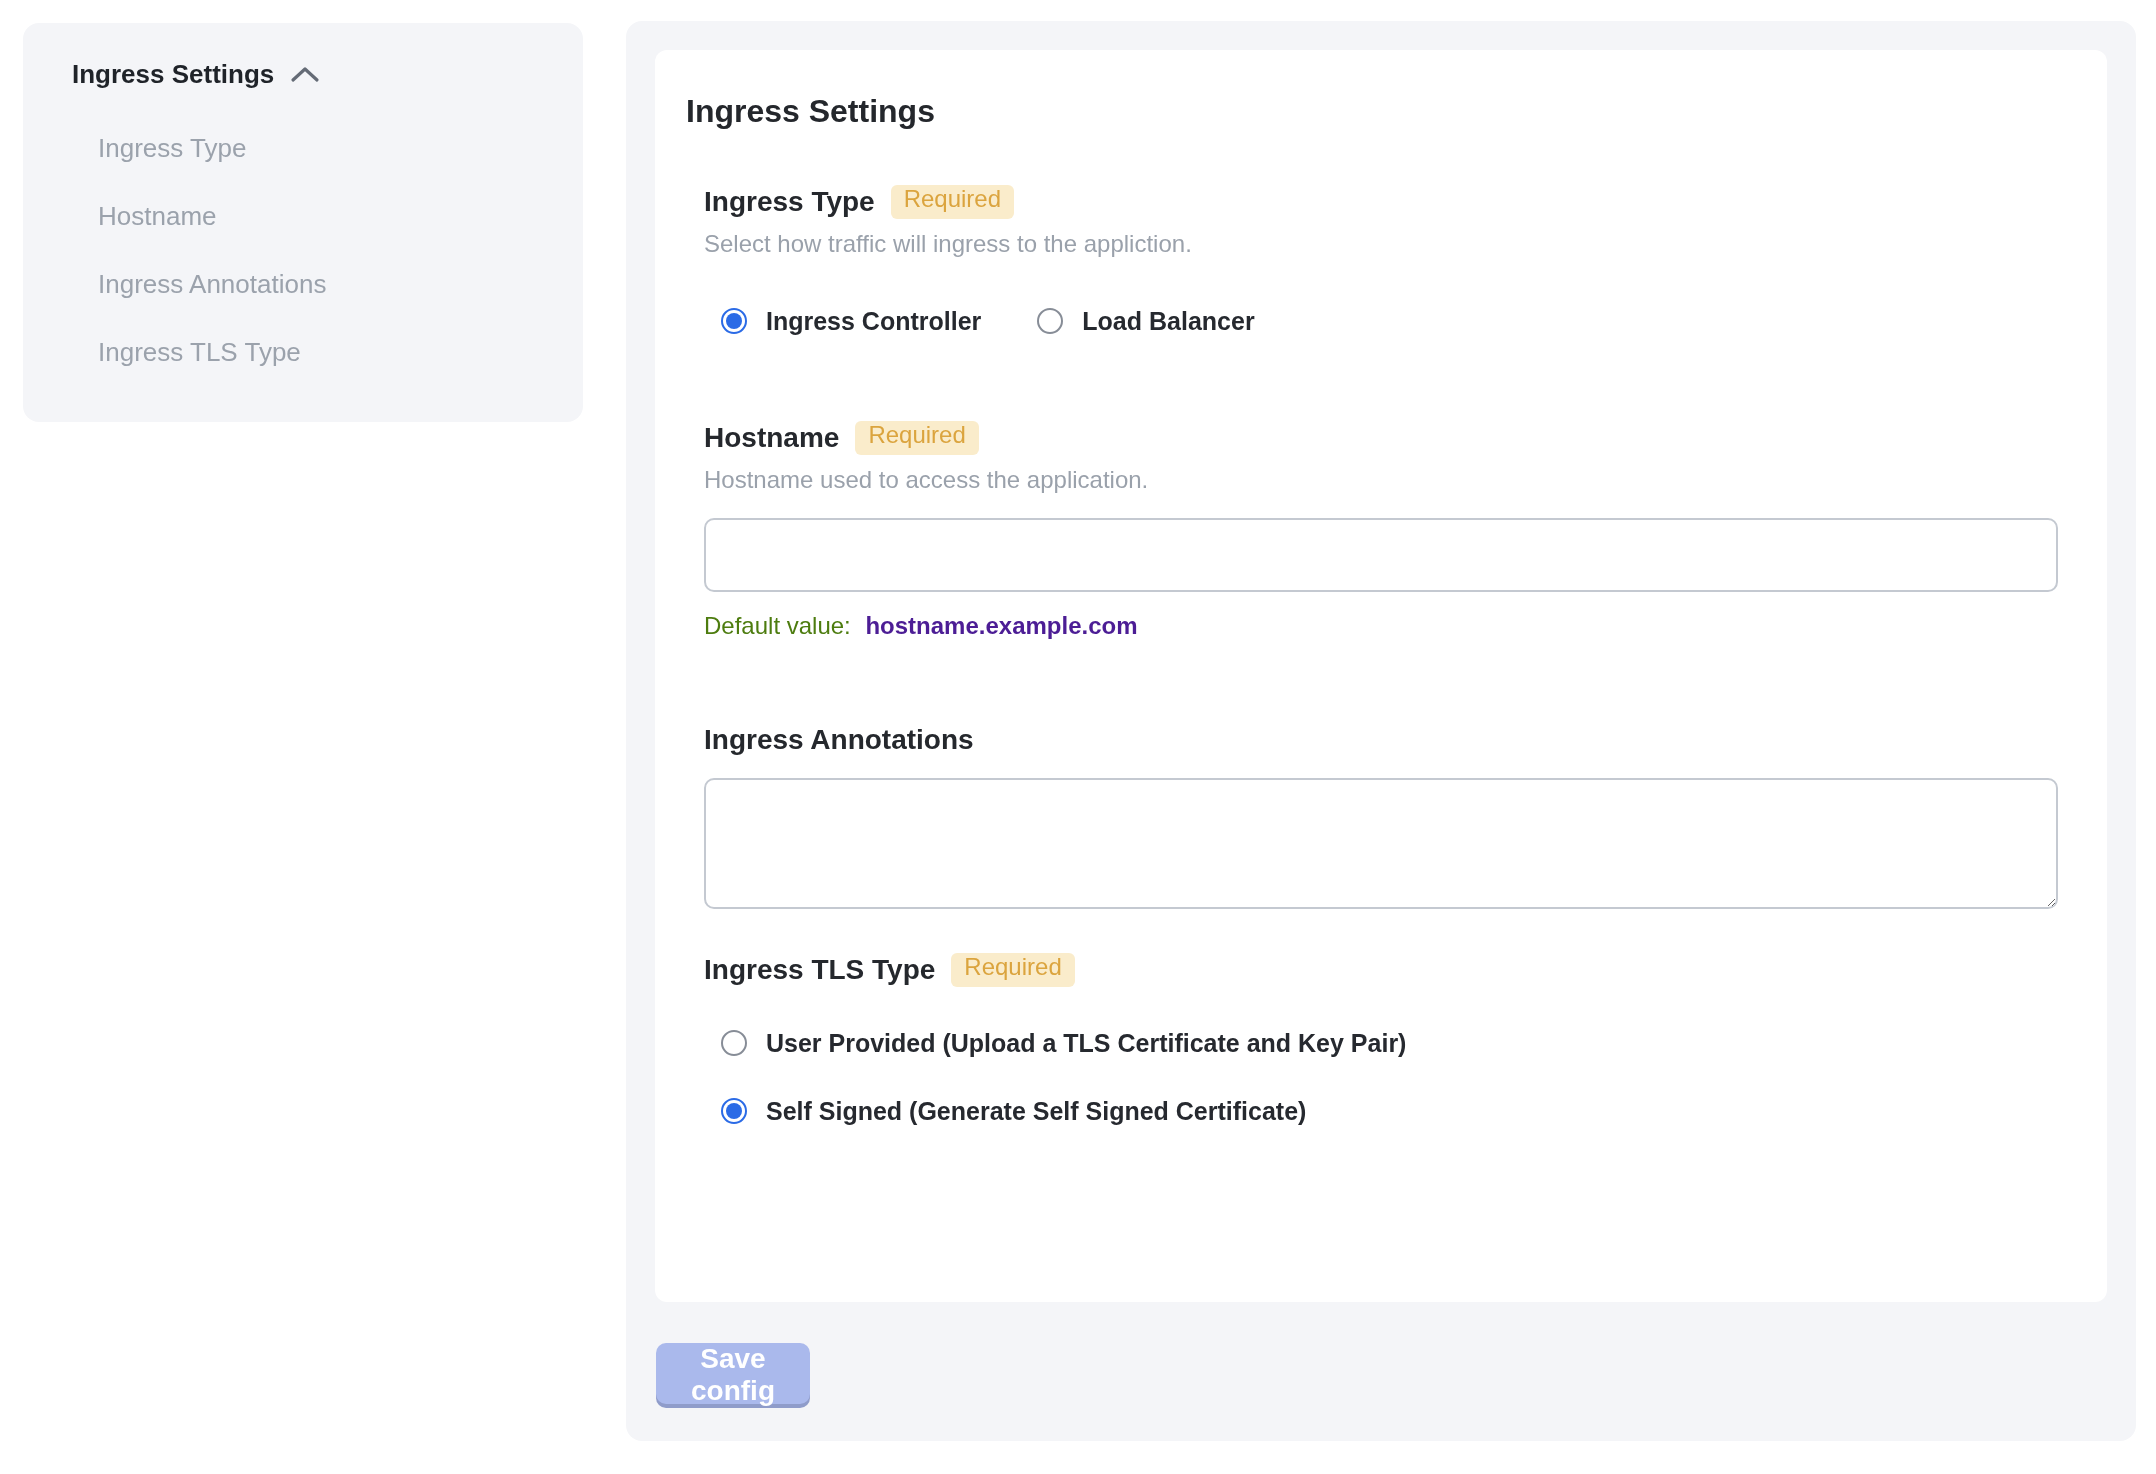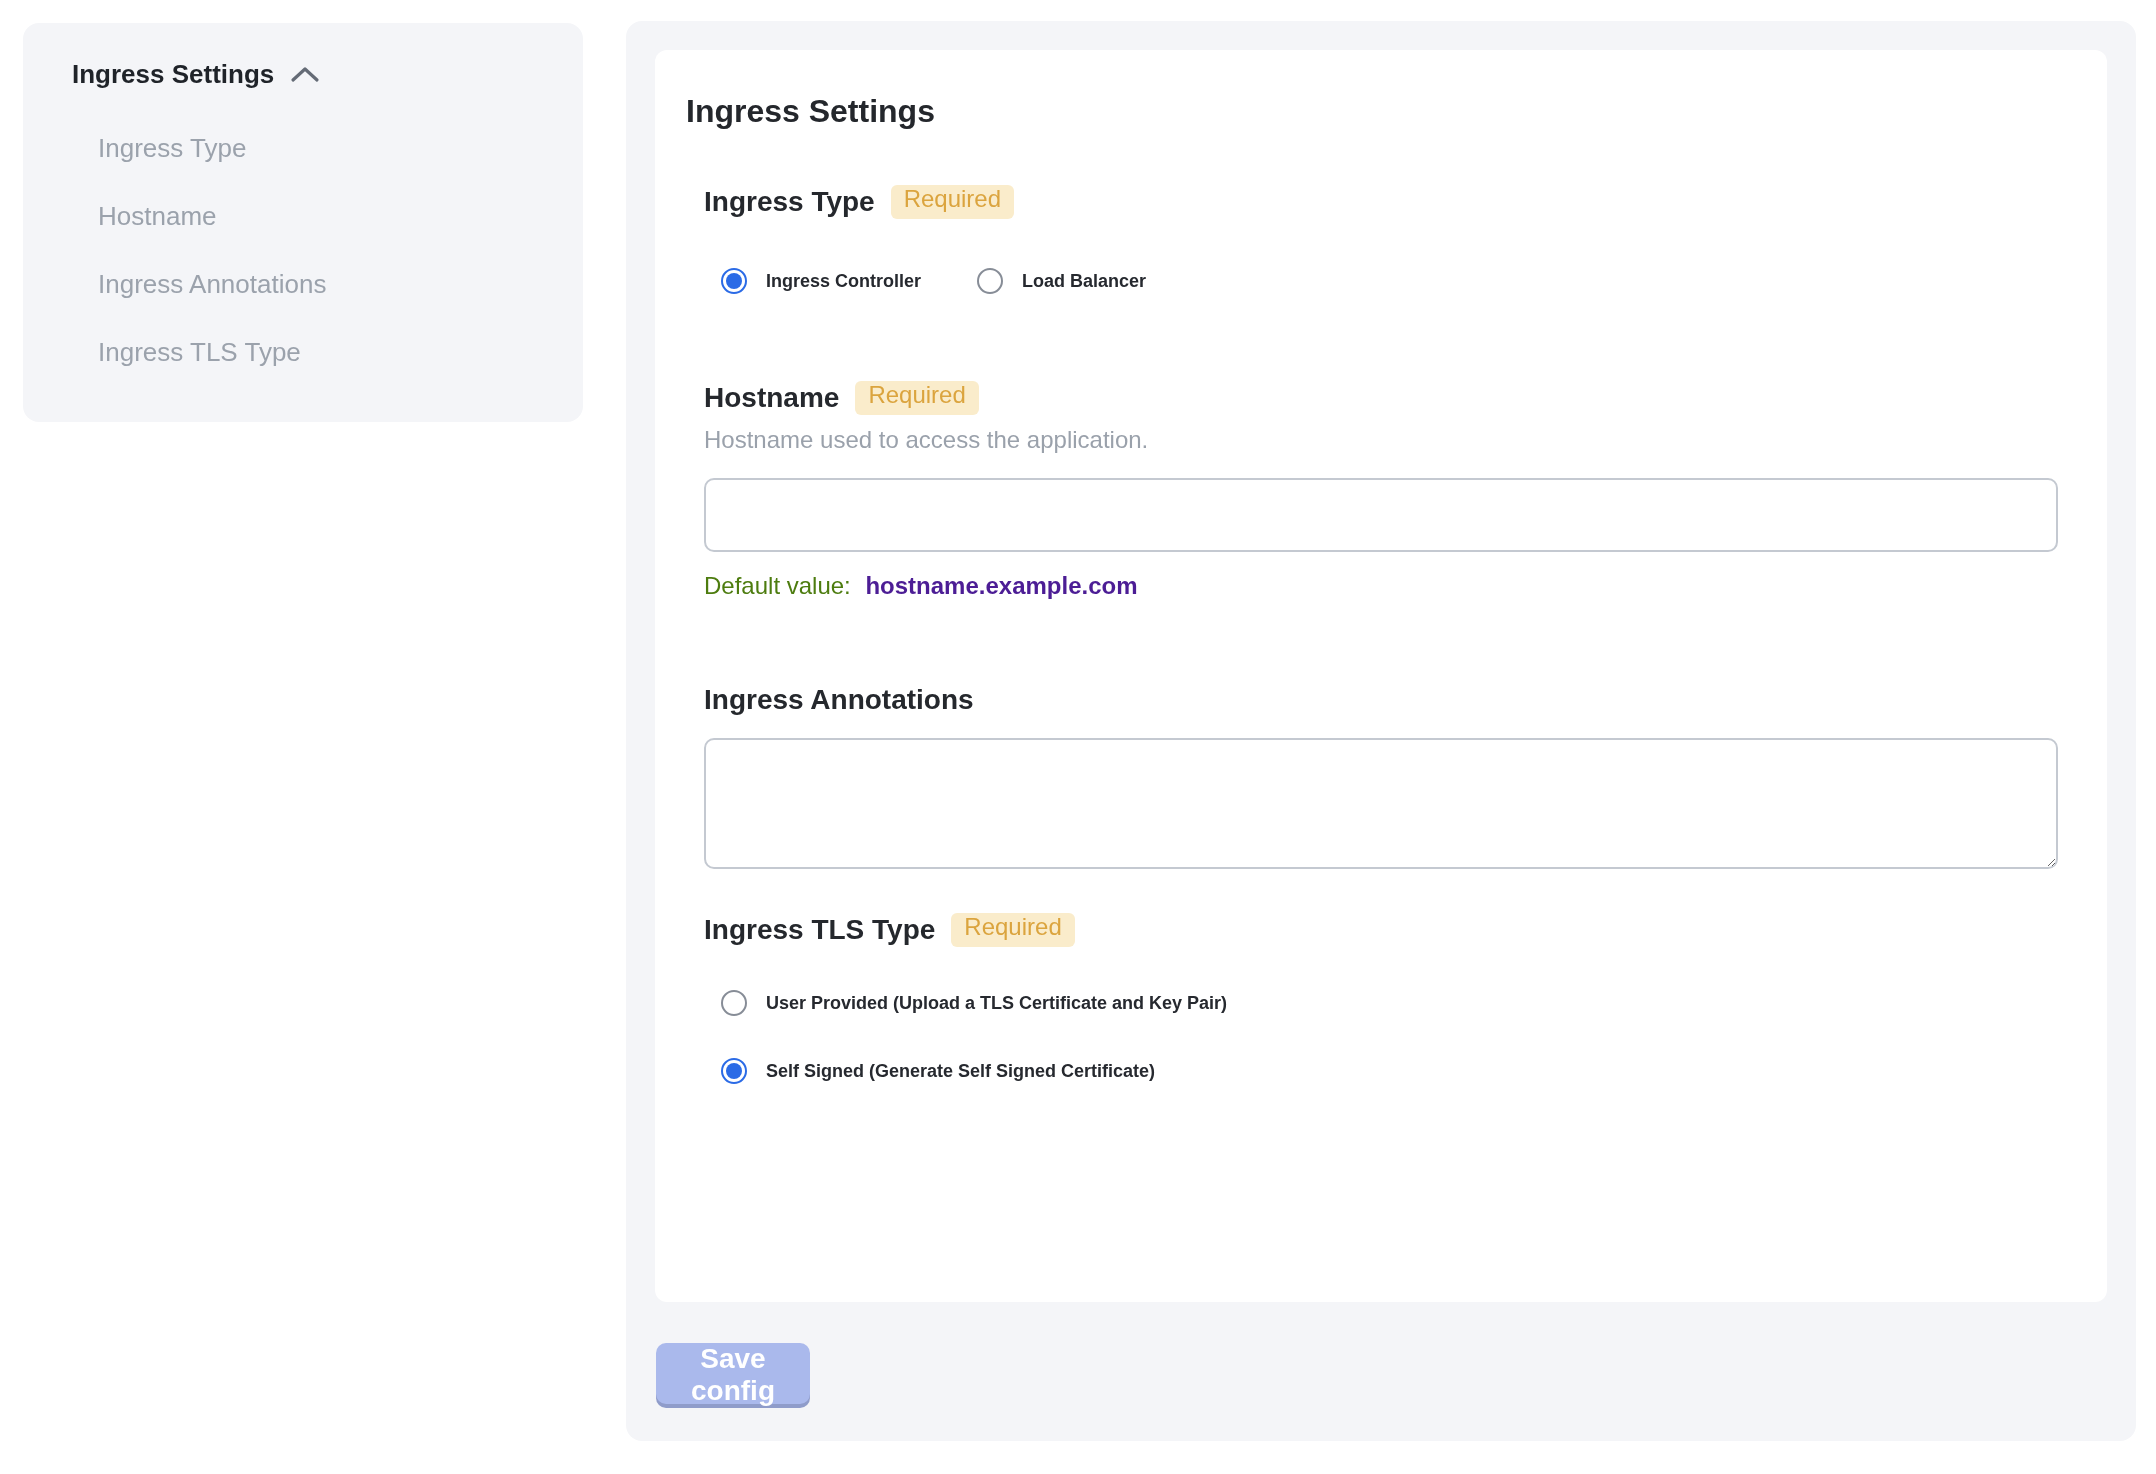--- a/index.html
+++ b/index.html
@@ -67,21 +67,21 @@
   .radio-stack { margin: 40px 0 0 17px; display: flex; flex-direction: column; gap: 36px; }
   .radio-option { display: flex; align-items: center; gap: 19px; cursor: pointer; }
   .radio {
     width: 26px; height: 26px; border-radius: 50%;
     border: 2px solid #878d97; background: #fff; flex: none; position: relative;
   }
   .radio.checked { border-color: #2b6be6; }
   .radio.checked::after {
     content: ""; position: absolute; inset: 3px; border-radius: 50%; background: #2b6be6;
   }
-  .radio-label { font-size: 18px; font-weight: 600; color: #26292f; line-height: 32px; }
+  .radio-label { font-size: 25px; font-weight: 600; color: #26292f; line-height: 32px; }
 
   
   .text-input {
     display: block; width: 100%; height: 74px; margin-top: 23px;
     border: 2px solid #c4c9d1; border-radius: 10px; background: #fff;
     font-size: 26px; color: #25282d; padding: 0 20px; outline: none;
     font-family: "Liberation Sans", "DejaVu Sans", sans-serif;
   }
   .text-area {
     display: block; width: 100%; height: 131px; margin-top: 21px;
@@ -133,20 +133,21 @@
   <div class="card">
     <h1 class="page-title">Ingress Settings</h1>
 
     <div class="form-sections">
 
       <div class="section">
         <div class="section-label-row">
           <span class="section-label">Ingress Type</span>
           <span class="badge">Required</span>
         </div>
+        <div class="section-desc">Select how traffic will ingress to the appliction.</div>
         <div class="radio-row">
           <div class="radio-option">
             <span class="radio checked"></span>
             <span class="radio-label">Ingress Controller</span>
           </div>
           <div class="radio-option">
             <span class="radio"></span>
             <span class="radio-label">Load Balancer</span>
           </div>
         </div>

